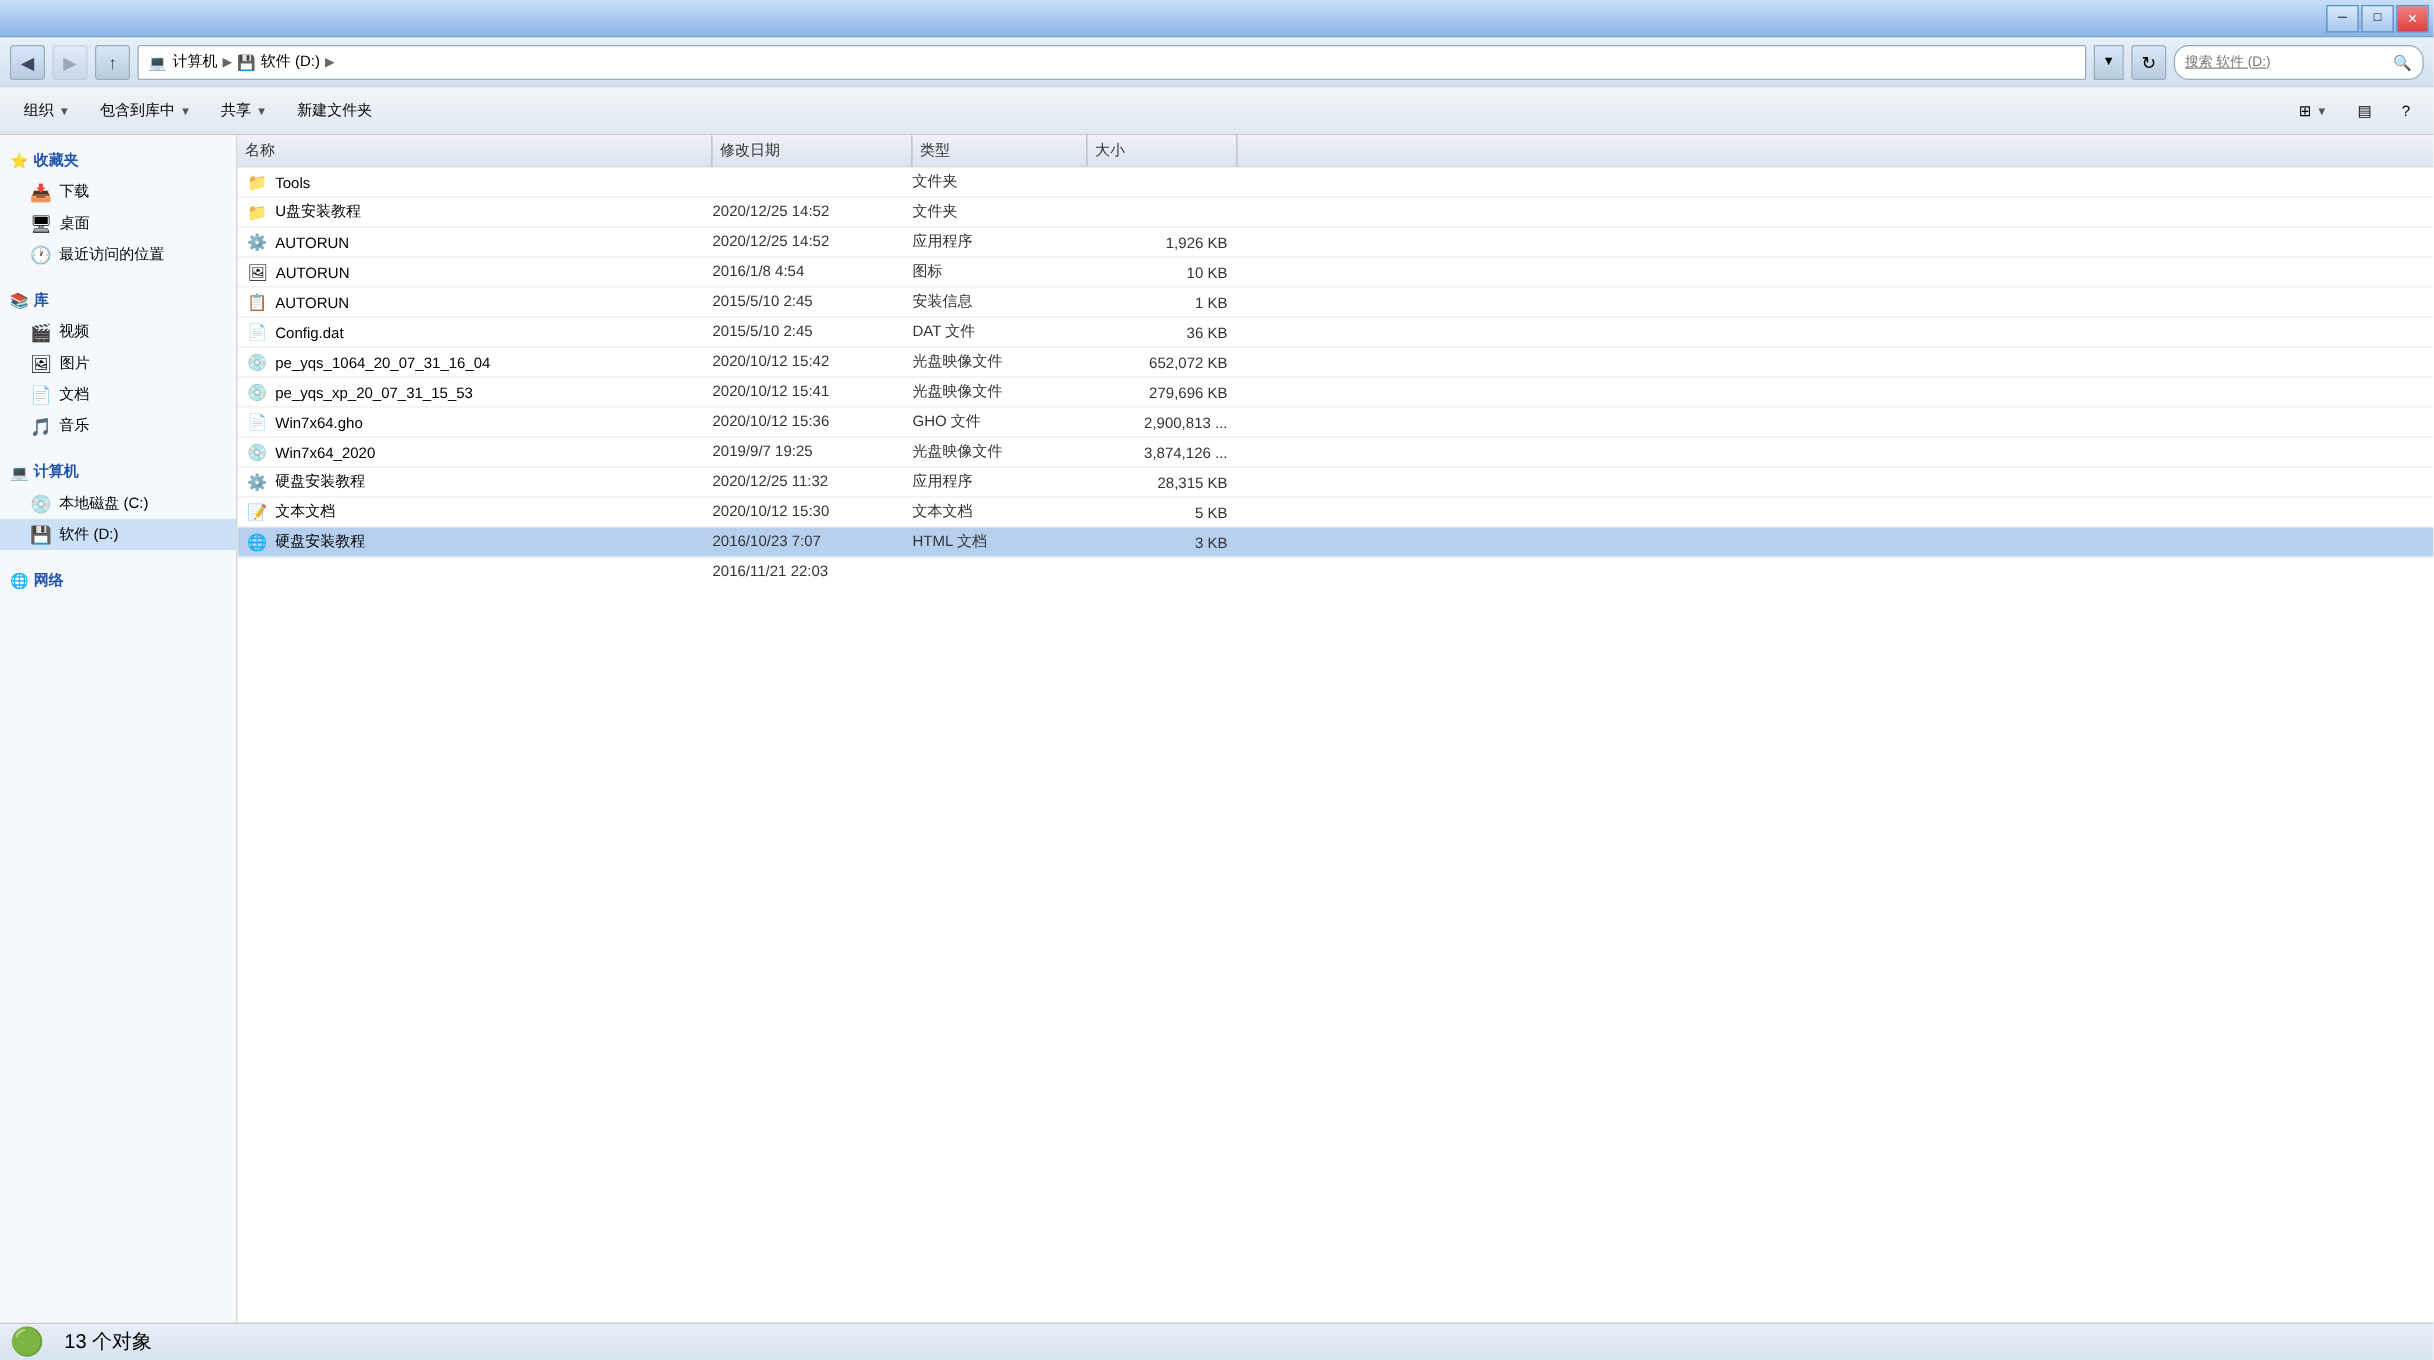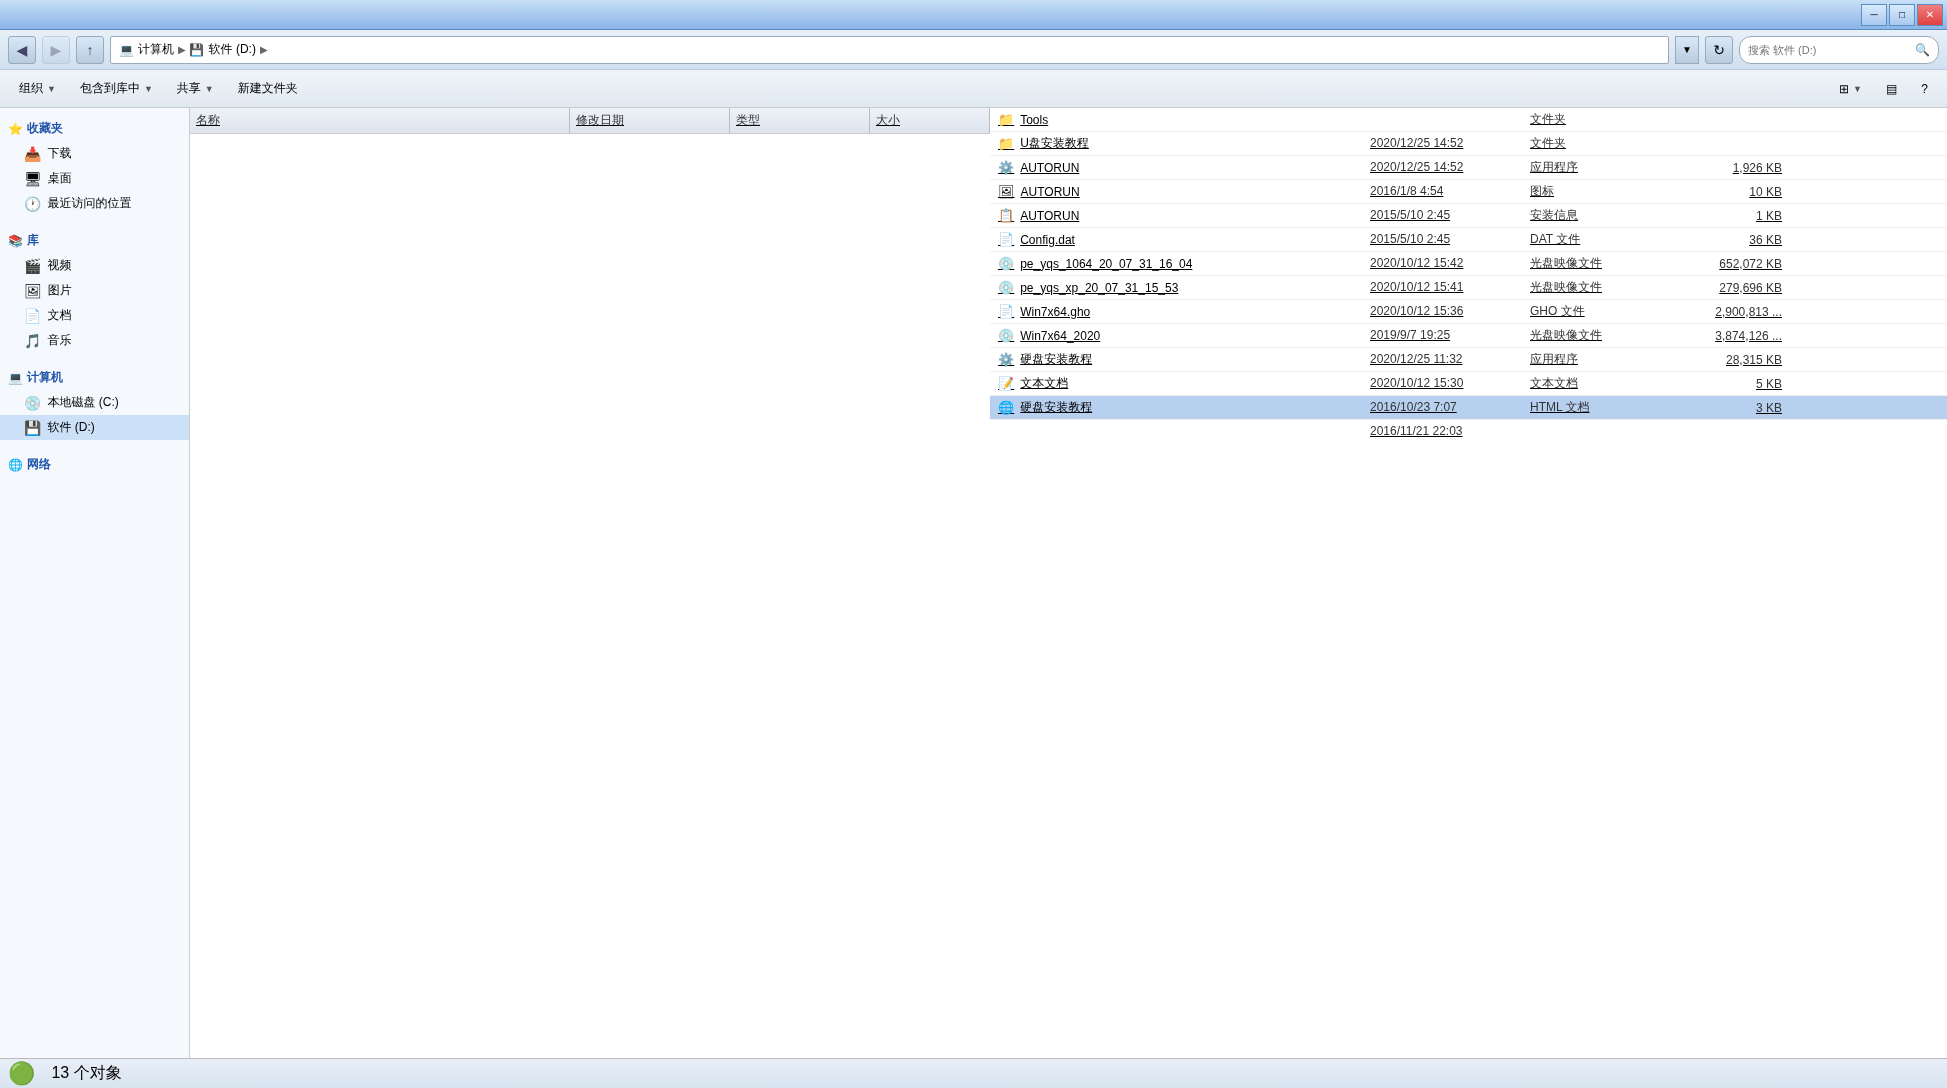--- a/index.html
+++ b/index.html
@@ -114,20 +114,21 @@
       padding: 0 8px;
       gap: 4px;
     }
     .search-input {
       flex: 1;
       border: none;
       outline: none;
       font-size: 11px;
       color: #888;
       background: transparent;
+      text-decoration: underline;
     }
     .search-icon { color: #666; font-size: 12px; cursor: pointer; }
 
     
     .toolbar {
       height: 38px;
       background: linear-gradient(to bottom, #f0f4f8, #e0e8f0);
       display: flex;
       align-items: center;
       padding: 0 8px;
@@ -193,23 +194,22 @@
       color: #000;
     }
     .sidebar-item.active { background: #cce0f8; }
     .sidebar-item .icon { font-size: 14px; }
     .sidebar-divider { height: 8px; }
 
     
     .file-area {
       flex: 1;
       display: flex;
-      flex-direction: row;
+      flex-direction: column;
       overflow: hidden;
-      text-decoration: underline;
     }
     .column-header {
       display: flex;
       align-items: center;
       height: 26px;
       background: linear-gradient(to bottom, #eef2f8, #dde4ee);
       border-bottom: 1px solid #ccc;
       font-size: 12px;
       color: #333;
       padding: 0;

